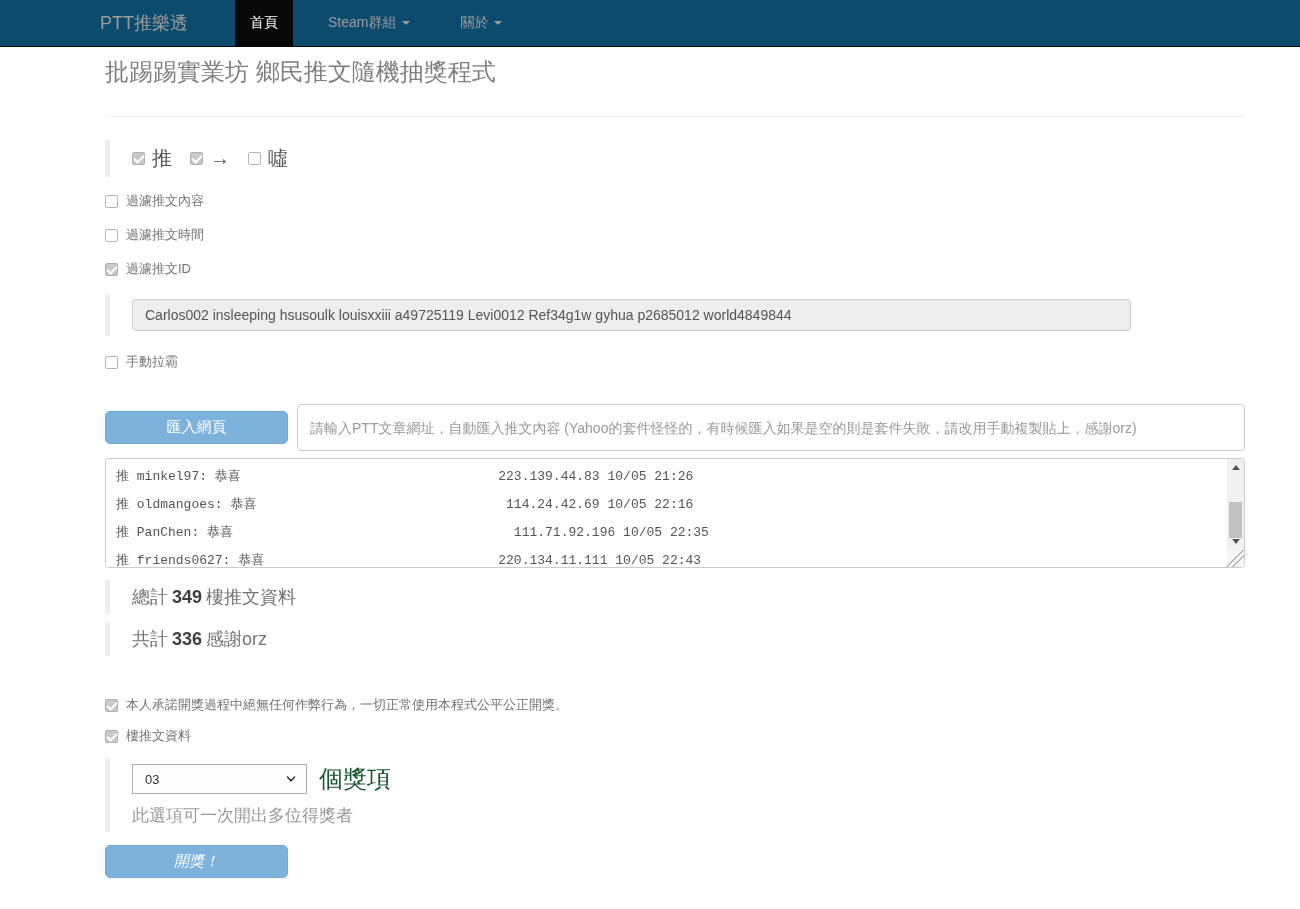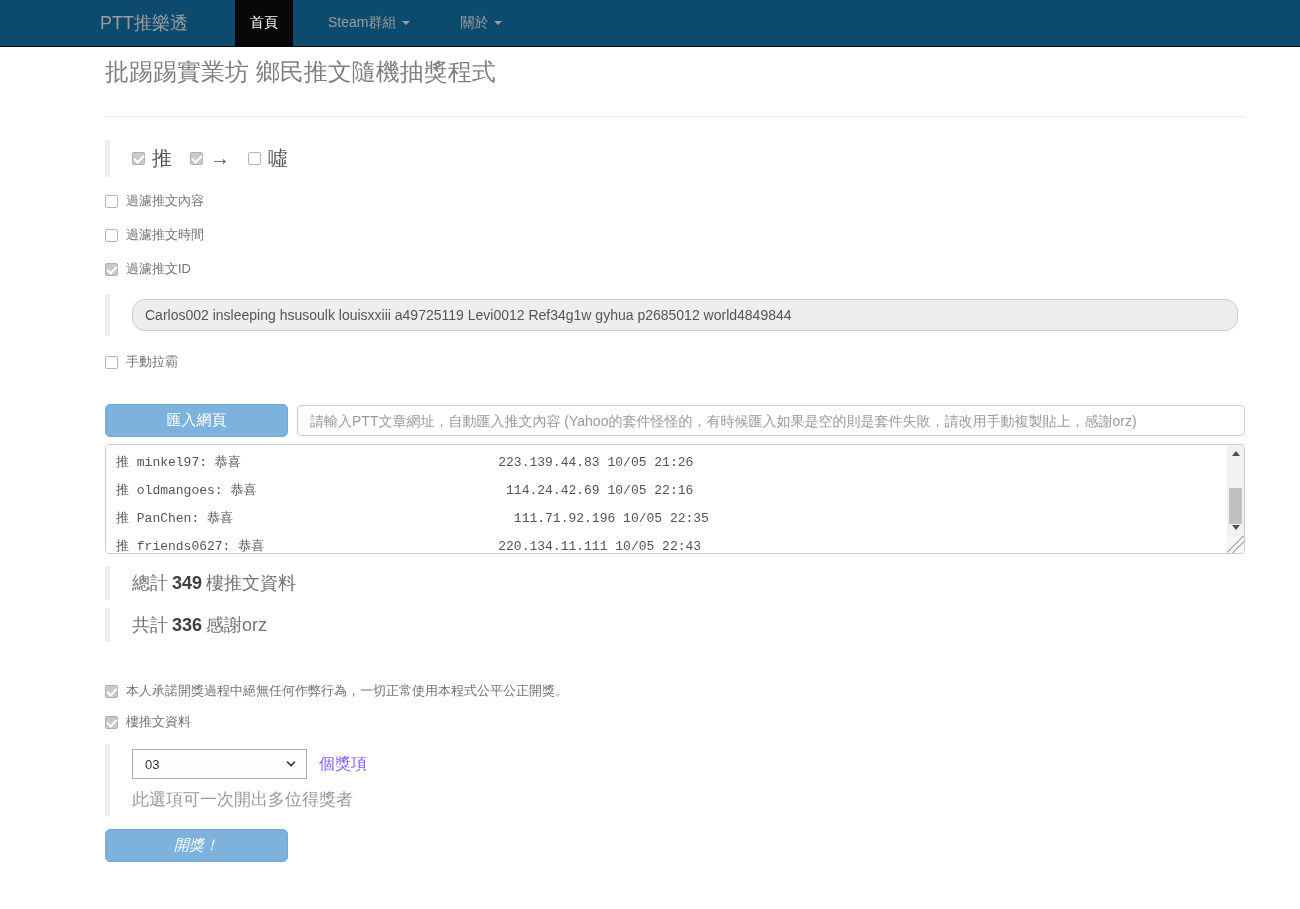--- a/index.html
+++ b/index.html
@@ -43,29 +43,29 @@
   .filters { margin-top:15px; }
   .filters .cb-row { margin-bottom:16px; }
 
   .text-input { border:1px solid #ccc; border-radius:4px; height:32px;
     padding:0 12px; font-size:14px; color:#555; width:100%;
     font-family:"Liberation Sans","DejaVu Sans",sans-serif; outline:none; }
   .text-input.gray { background:#eee; }
   .text-input::placeholder { color:#999; }
 
   .id-input-wrap { margin-top:6px; }
-  .id-input-wrap input { width:1106px;border-radius:13px; }
+  .id-input-wrap input { width:999px; }
 
   .manual-row { margin-top:17px; }
 
   .import-row { display:flex; gap:9px; margin-top:33px; align-items:center; }
   .btn-blue { width:183px; height:33px; background:#7db2dd; border:1px solid #74a9d4;
     border-radius:5px; color:#fff; font-size:15px; cursor:pointer;
     font-family:"Liberation Sans","DejaVu Sans",sans-serif; flex:0 0 auto; }
-  .import-row .text-input { flex:1; height:31px; }
+  .import-row .text-input { flex:1; height:47px; }
 
   
   .ta-wrap { position:relative; margin-top:7px; border:1px solid #ccc;
     border-radius:4px; background:#fff; height:110px; overflow:hidden; }
   .ta-wrap textarea { display:block; width:calc(100% - 19px); height:100%;
     border:none; resize:none; outline:none; overflow:hidden;
     font-family:Liberation Mono, monospace;
     font-size:13px; line-height:28px; color:#555; padding:4px 10px; white-space:pre; }
   .sb { position:absolute; top:0; right:0; width:17px; height:calc(100% - 17px);
     background:#f1f1f1; display:flex; flex-direction:column; align-items:center; }
@@ -87,21 +87,21 @@
   .pledge-block { margin-top:40px; }
   .pledge-block .cb-row { margin-bottom:13px; }
 
   .multi-detail { margin-top:2px; }
   .select-row { display:flex; align-items:center; gap:12px; }
   .fake-select { width:175px; height:30px; border:1px solid #adadad; border-radius:0;
     background:#fdfdfd; display:flex; align-items:center; justify-content:space-between;
     padding:0 10px 0 12px; cursor:pointer; }
   .fake-select .sel-value { font-size:13px; color:#333; }
   .chev { width:10px; height:10px; flex:0 0 auto; }
-  .unit-label { font-size:16px; color:#8b5cf6; }
+  .unit-label { font-size:24px; color:#14532d; }
   .hint { font-size:17px; color:#999; margin-top:9px; }
 
   .draw-btn { margin-top:13px;font-style:italic; }
 </style>
 </head>
 <body>
 
 <nav class="navbar">
   <div class="brand">PTT推樂透</div>
   <div class="nav-item active">

